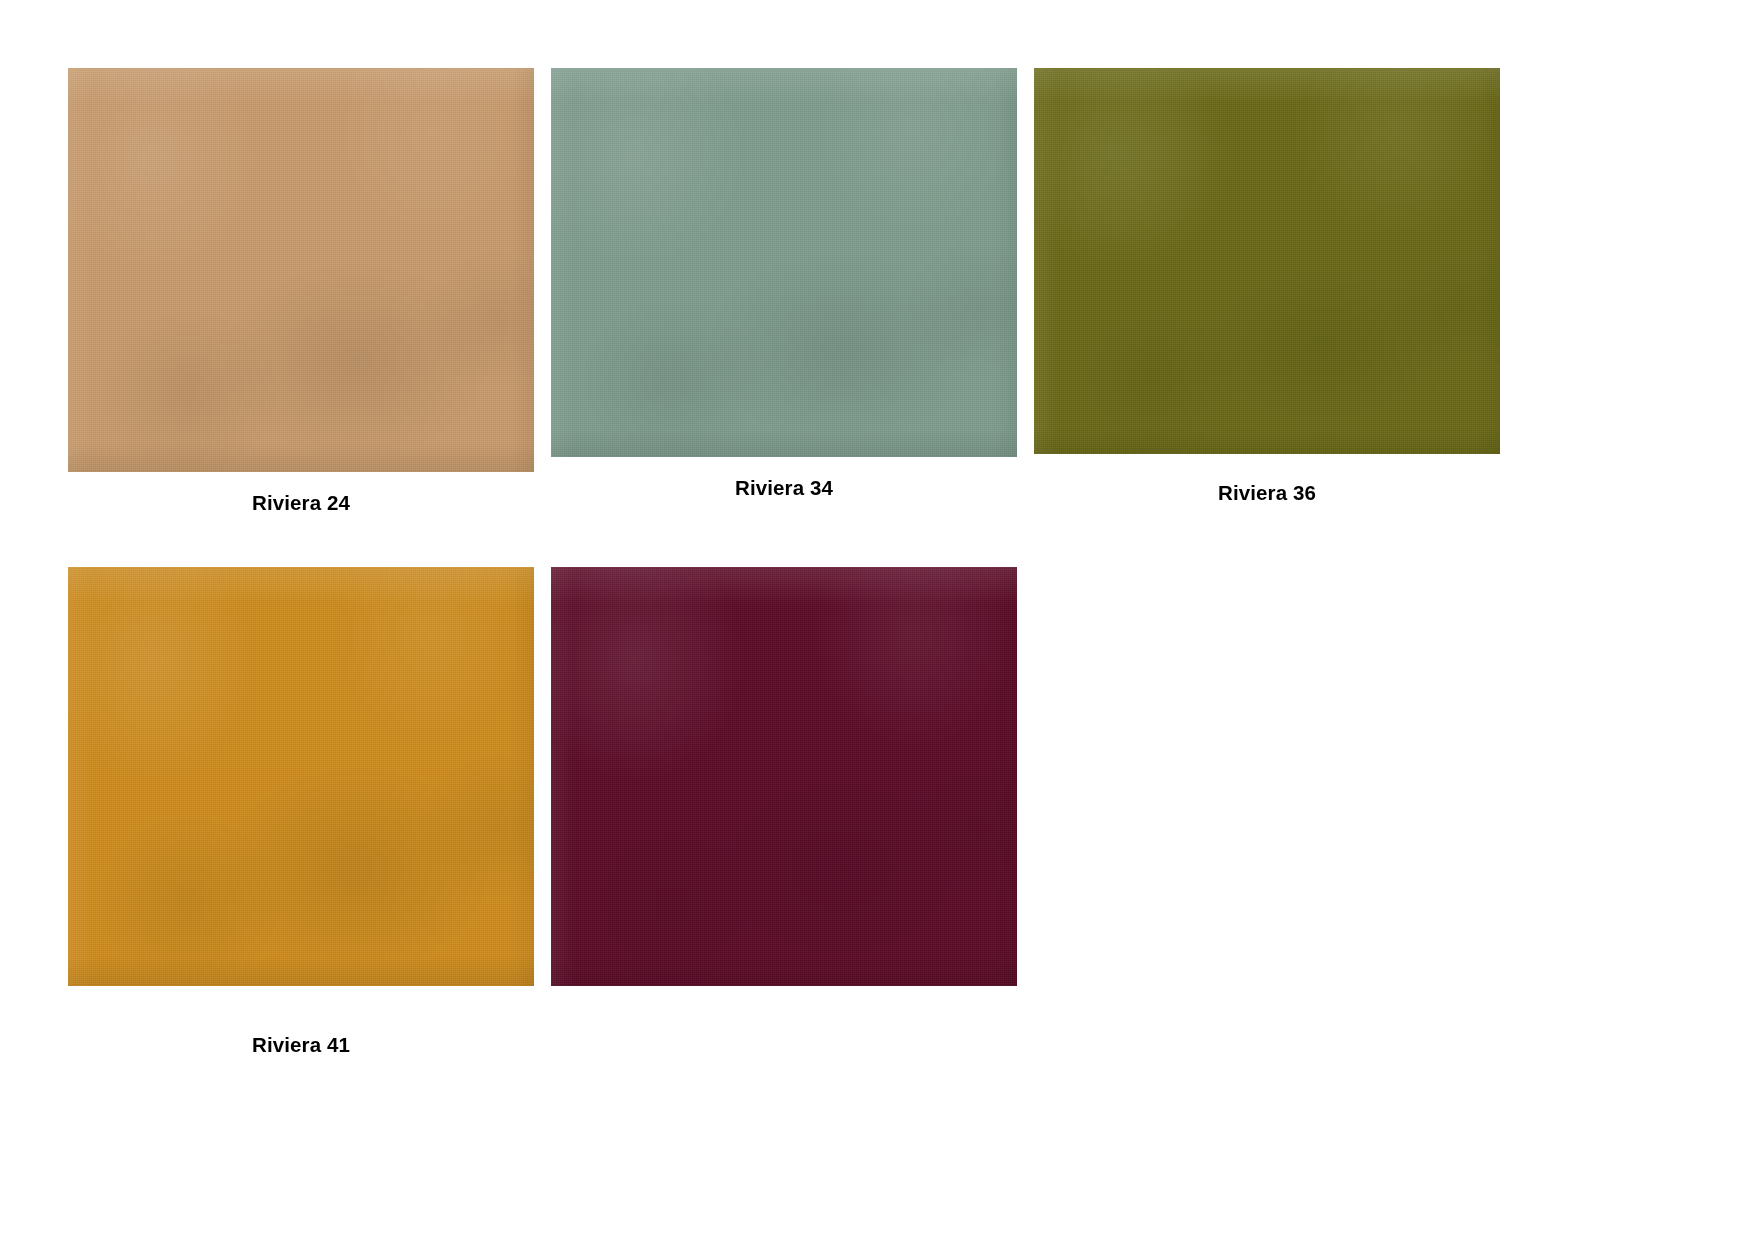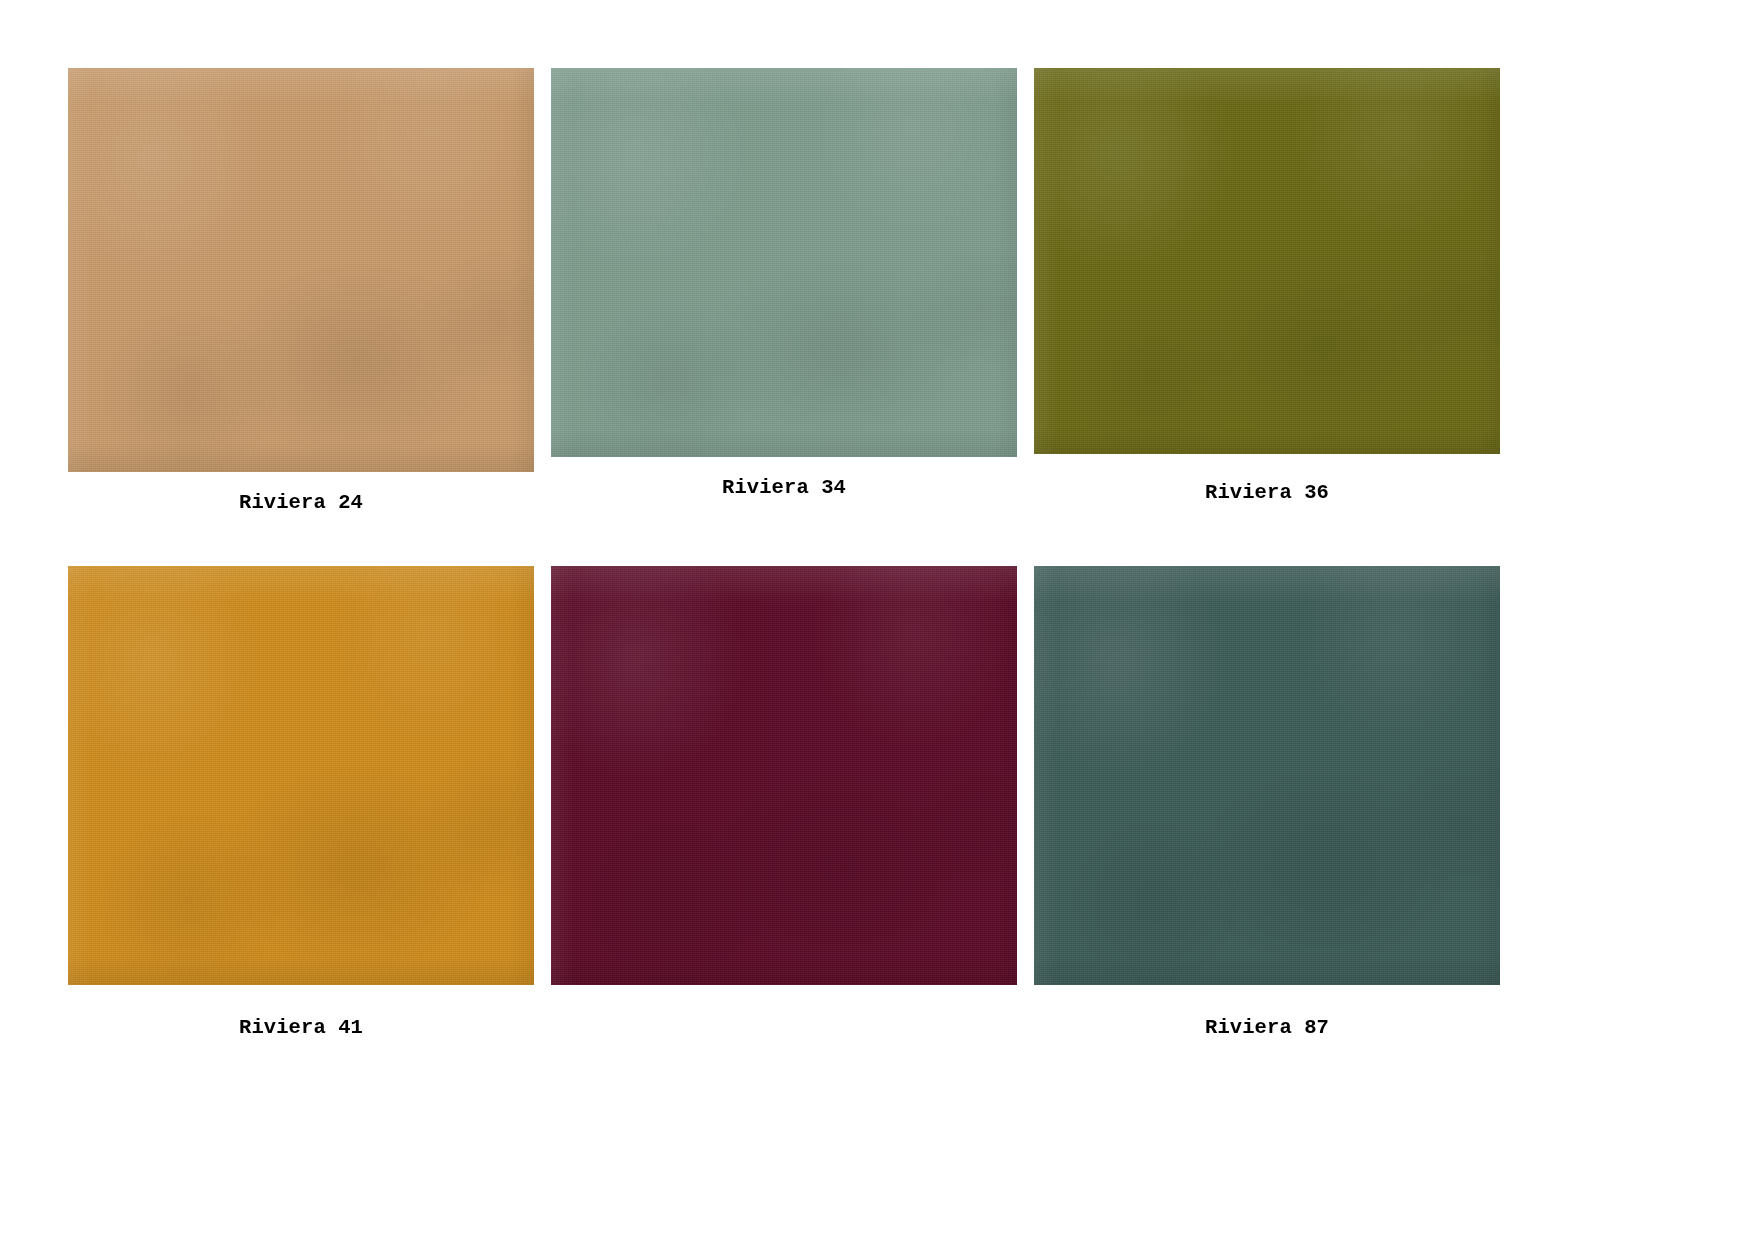--- a/index.html
+++ b/index.html
@@ -14,21 +14,20 @@
     overflow: hidden;
     position: relative;
   }
 
   .sheet {
     position: absolute;
     left: 0; top: 0;
     width: 1428px;
     height: 1240px;
     background: #ffffff;
-    font-family: Liberation Mono, monospace;
   }
 
   .swatch-grid {
     position: absolute;
     left: 68px;
     top: 68px;
     width: 1432px;
     display: flex;
     flex-wrap: wrap;
     column-gap: 17px;
@@ -89,21 +88,21 @@
     letter-spacing: 0.1px;
   }
 
   
   .row-top .swatch-label { padding-top: 19px; }
   .row-top.cell-3 .swatch-chip { height: 386px; }
   .row-top.cell-3 .swatch-label { padding-top: 27px; }
   .row-top.cell-2 .swatch-chip { height: 389px; }
   .row-top.cell-2 .swatch-label { }
 
-  .row-bottom { margin-top: 52px; }
+  .row-bottom { margin-top: 52px; gap: 16px; }
   .row-bottom .swatch-chip { height: 419px; }
   .row-bottom .swatch-label { padding-top: 31px; }
 </style>
 </head>
 <body style="background: rgb(255, 255, 255);">
 
 <div class="sheet">
   <div class="swatch-grid">
 
     <div class="swatch-cell row-top cell-1">
@@ -148,24 +147,15 @@
 
     <div class="swatch-cell row-bottom cell-2">
       <div class="swatch-chip">
         <div class="tex base" id="fill-4" style="background: rgb(91, 11, 39);"></div>
         <div class="tex mottle"></div>
         <div class="tex weave"></div>
         <div class="tex edge"></div>
       </div>
     </div>
 
-    <div class="swatch-cell row-bottom cell-3">
-      <div class="swatch-chip">
-        <div class="tex base" id="fill-5" style="background: rgb(60, 91, 87);"></div>
-        <div class="tex mottle"></div>
-        <div class="tex weave"></div>
-        <div class="tex edge"></div>
-      </div>
-      <div class="swatch-label">Riviera 87</div>
-    </div>
 
   </div>
 </div>
 
 </body></html>

